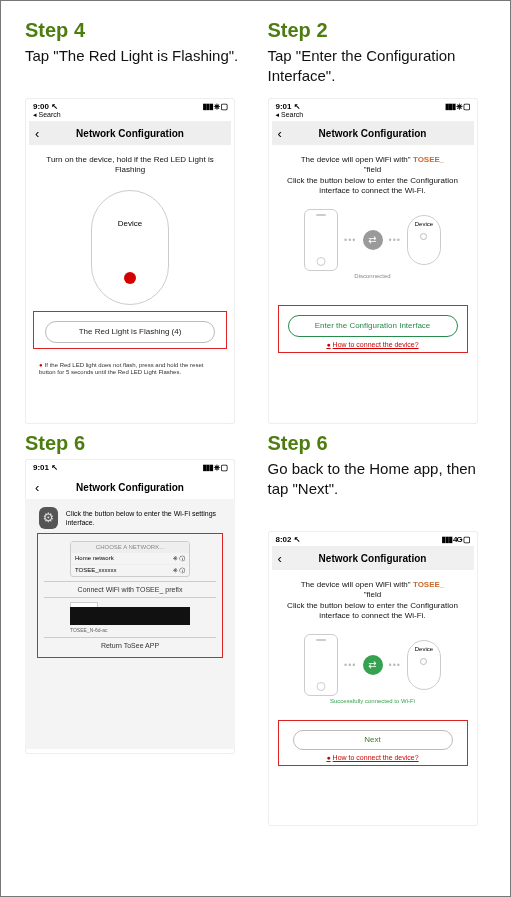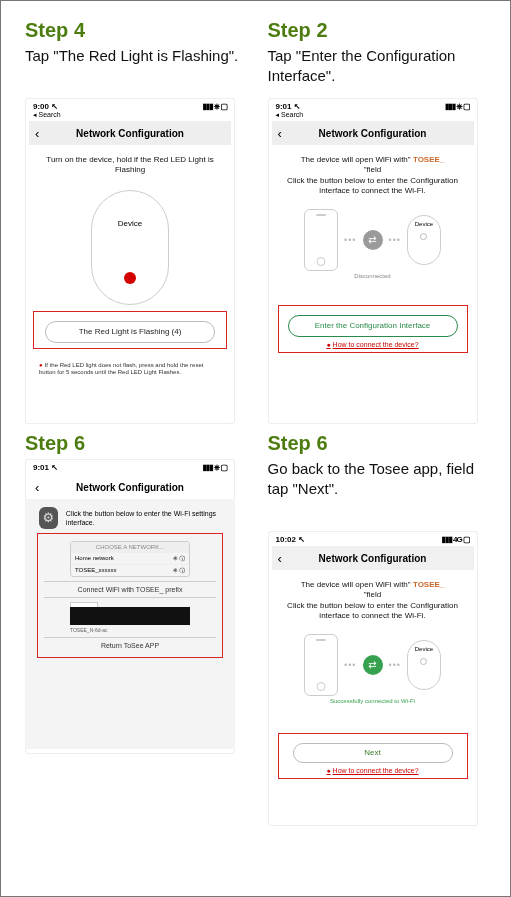--- a/index.html
+++ b/index.html
@@ -161,24 +161,24 @@
           <div class="ssid-sub">TOSEE_N-6d-ac</div>
           <div class="sep"></div>
           <div class="label8">Return ToSee APP</div>
         </div>
       </div>
     </div>
   </div>
 
   <div class="cell">
     <div class="step-title">Step 6</div>
-    <div class="step-desc" style="min-height:62px">Go back to the Tosee app, field tap "Next".</div>
+    <div class="step-desc" style="min-height:62px">Go back to the Home app, then tap "Next".</div>
     <div class="phone" style="height:295px">
       <div class="status">
-        <span><span>10:02</span> ↖</span>
+        <span><span>8:02</span> ↖</span>
         <span class="sig">▮▮▮ 4G ▢</span>
       </div>
       <div class="navbar" style="background:#f0f0f0">
         <span class="back">‹</span>
         <span>Network Configuration</span>
       </div>
       <div class="screen-body">
         <div class="msg">
           <span>The device will open WiFi with" </span><span class="orange">TOSEE_</span><br>
           <span>"field</span><br>
@@ -188,21 +188,21 @@
           <div class="mini-phone"></div>
           <span class="dots">•••</span>
           <div class="mid green">⇄</div>
           <span class="dots">•••</span>
           <div class="mini-dev">
               <span>Device</span>
               <span class="ring"></span>
             </div>
         </div>
         <div class="conn-label green">Successfully connected to Wi-Fi</div>
-        <div class="hl-wrap" style="margin-top:29px">
+        <div class="hl-wrap" style="margin-top:16px">
           <div class="next-btn">Next</div>
           <div class="howto"><span class="warn-dot">●</span><span>How to connect the device?</span></div>
         </div>
       </div>
     </div>
   </div>
 
 </div>
 
 </body></html>

